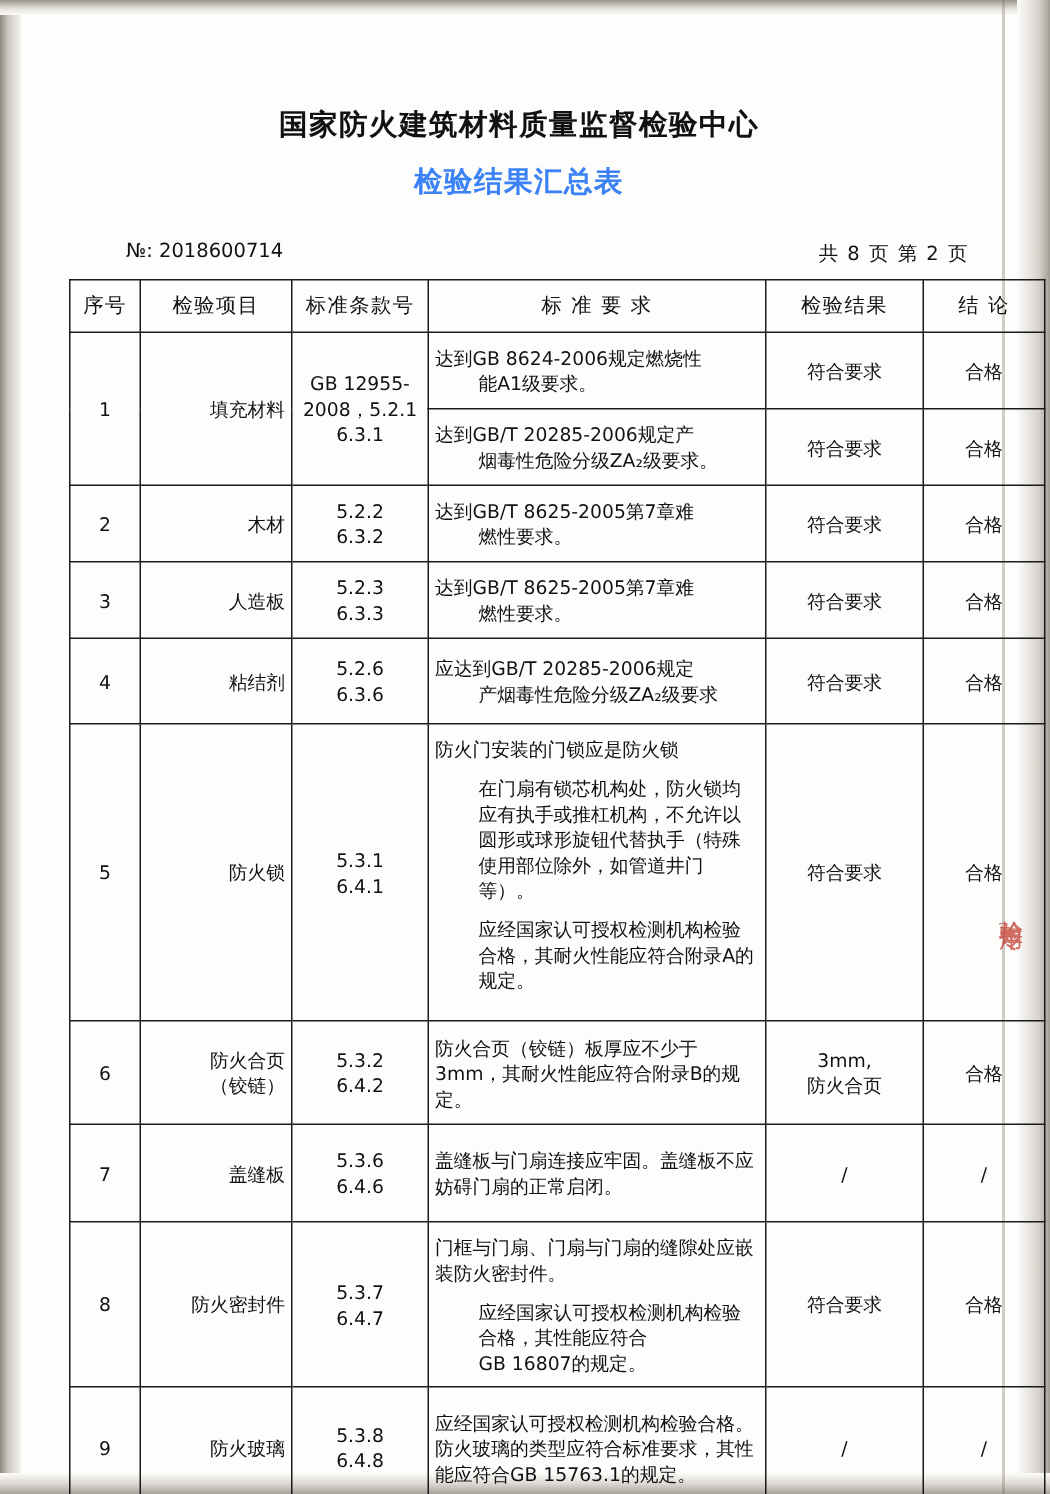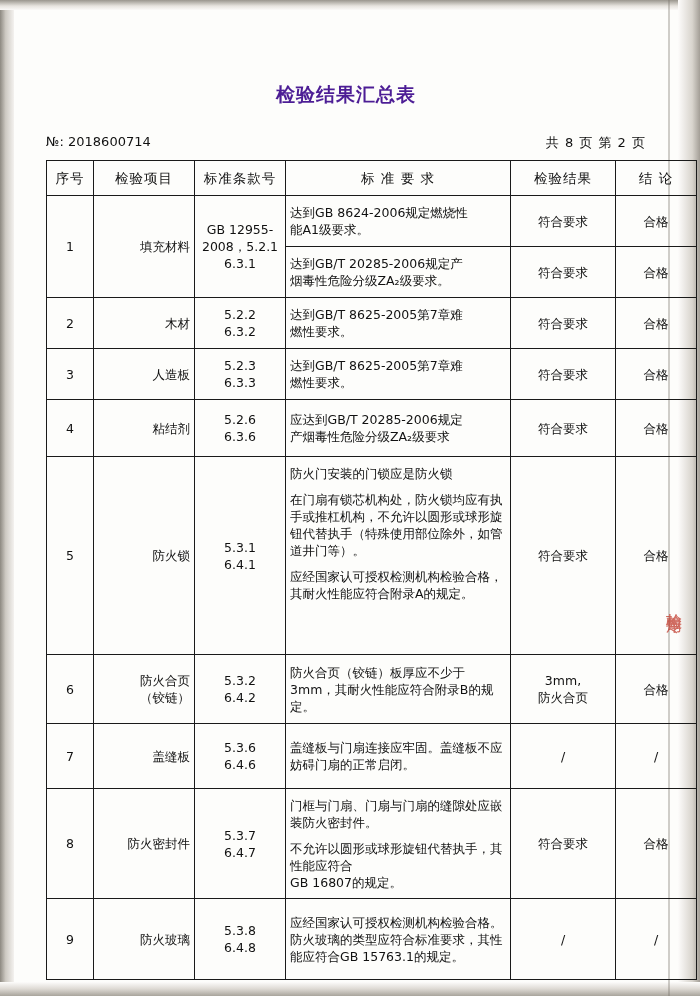--- a/index.html
+++ b/index.html
@@ -90,32 +90,33 @@
     font-family: "DejaVu Sans", sans-serif;
     color: #111;
   }
   .title2 {
     text-align: center;
     font-size: 19px;
     font-weight: bold;
     letter-spacing: 1px;
     margin-top: 12px;
     font-family: "DejaVu Sans", sans-serif;
-    color: #4c1d95;
+    color: #3b82f6;
   }
   .meta {
     margin-top: 26px;
     display: flex;
     justify-content: space-between;
     font-size: 13px;
     font-family: "DejaVu Sans", sans-serif;
     color: #111;
   }
   .meta .no {
     letter-spacing: 0px;
+    margin-left: 38px;
   }
   .meta .pages {
     letter-spacing: 1px;
   }
 
   table.report {
     margin-top: 8px;
     border-collapse: collapse;
     width: 600px;
     table-layout: fixed;
@@ -143,40 +144,42 @@
   .c-req     { width: 216px; text-align: left; padding-left: 6px; }
   .c-result  { width: 96px;  text-align: center; }
   .c-concl   { width: 72px;  text-align: center; }
 
   .req-p {
     margin: 0;
     padding: 0;
   }
   .req-p + .req-p {
     margin-top: 9px;
+    margin-left: 29px;
   }
   .small-note {
     font-size: 12px;
     line-height: 16px;
   }
 </style>
 </head>
 <body>
 
 <div class="page">
   <div class="paper"></div>
   <div class="edge-left"></div>
   <div class="edge-top"></div>
   <div class="edge-right"></div>
   <div class="edge-bottom"></div>
   <div class="fold-line"></div>
   <div class="stamp">检验专用</div>
 
   <div class="content">
 
+    <div class="title1">国家防火建筑材料质量监督检验中心</div>
     <div class="title2">检验结果汇总表</div>
 
     <div class="meta">
       <div class="no">№: 2018600714</div>
       <div class="pages">共 8 页 第 2 页</div>
     </div>
 
     <table class="report">
       <thead>
         <tr>
@@ -286,21 +289,21 @@
           <td class="c-concl">/</td>
         </tr>
 
         <tr>
           <td class="c-no">8</td>
           <td class="c-item">防火密封件</td>
           <td class="c-clause" style="white-space:pre-line">5.3.7
 6.4.7</td>
           <td class="c-req" style="height:98px; vertical-align:top; padding-top:8px">
             <div class="req-p">门框与门扇、门扇与门扇的缝隙处应嵌装防火密封件。</div>
-            <div class="req-p" style="white-space:pre-line">不允许以圆形或球形旋钮代替执手，其性能应符合
+            <div class="req-p" style="white-space:pre-line">应经国家认可授权检测机构检验合格，其性能应符合
 GB 16807的规定。</div>
           </td>
           <td class="c-result">符合要求</td>
           <td class="c-concl">合格</td>
         </tr>
 
         <tr>
           <td class="c-no">9</td>
           <td class="c-item">防火玻璃</td>
           <td class="c-clause" style="white-space:pre-line">5.3.8

